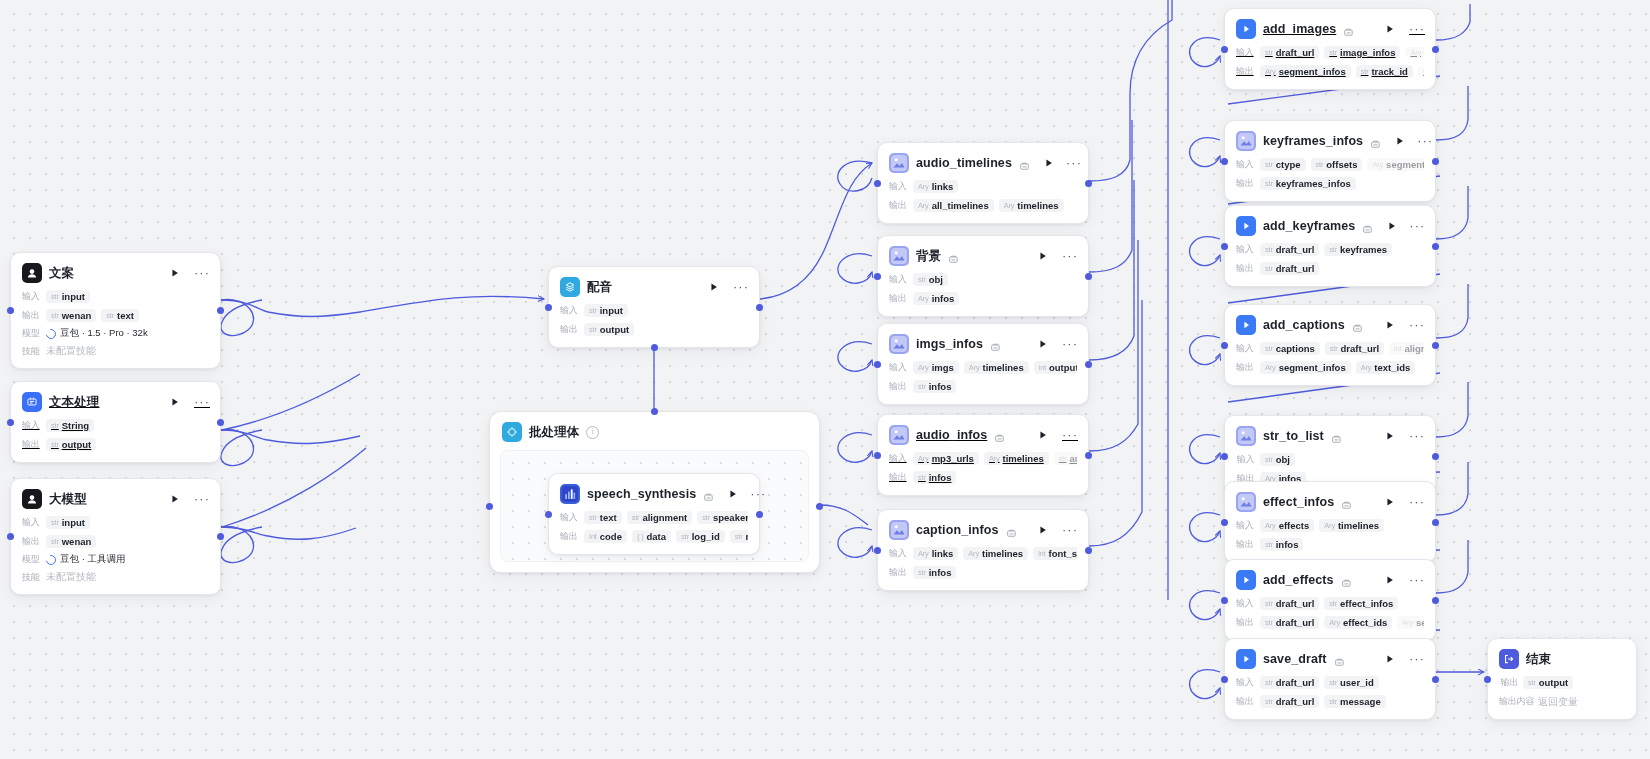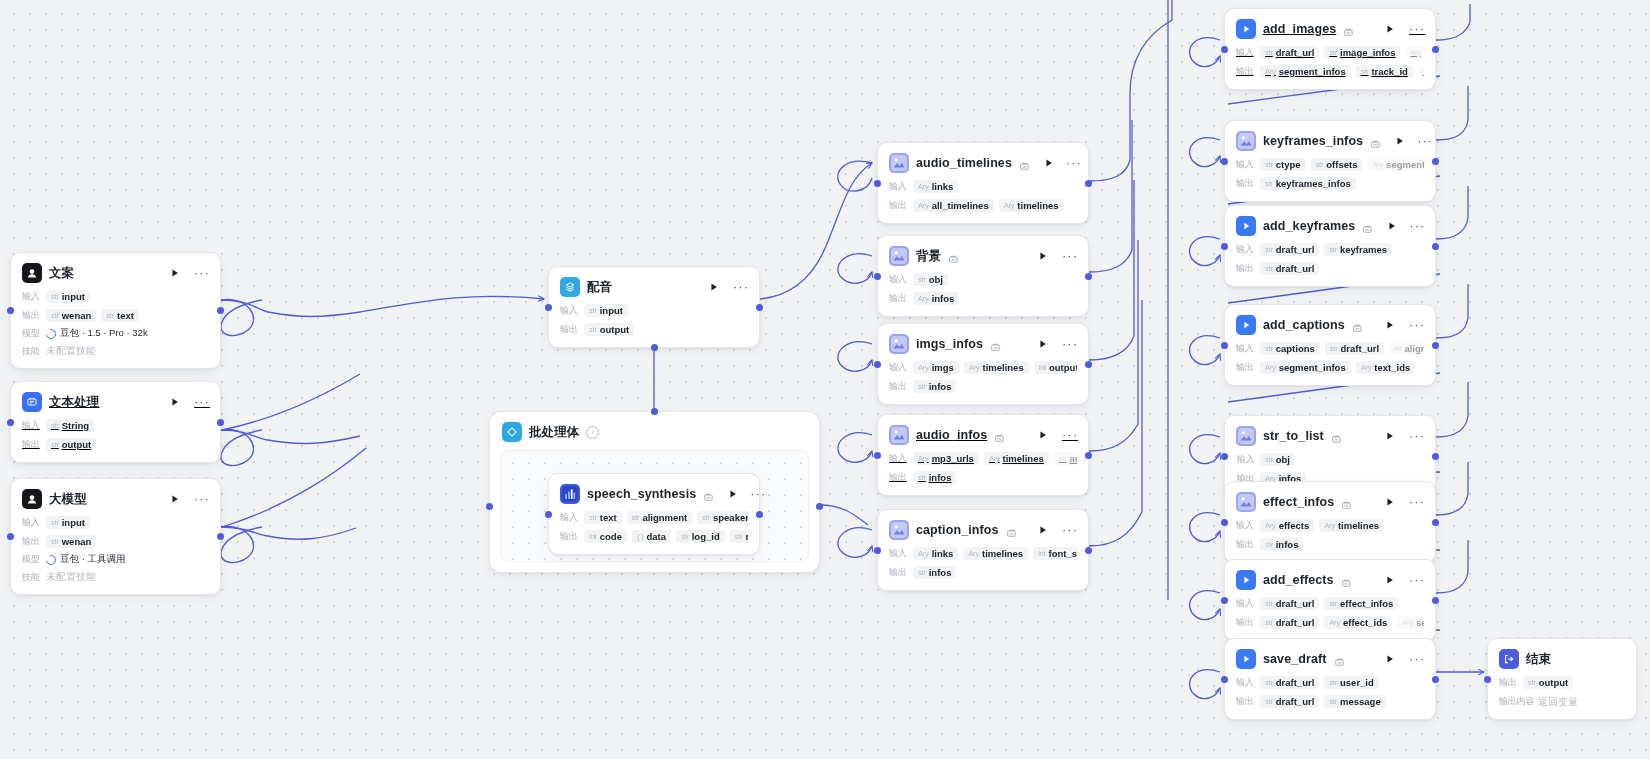--- a/index.html
+++ b/index.html
@@ -194,20 +194,21 @@
   }
 
   .end-node {
     position: absolute;
     background: #ffffff;
     border: 1px solid #e5e6eb;
     border-radius: 10px;
     box-shadow: 0 1px 3px rgba(20,22,40,.06), 0 4px 14px rgba(20,22,40,.05);
     box-sizing: border-box;
     padding: 9px 11px 10px 11px;
+    text-align: right;
   }
 </style>
 </head>
 <body>
 
 <div id="canvas">
 
   <svg id="edges" viewBox="0 0 1650 759" xmlns="http://www.w3.org/2000/svg">
     <defs>
       <marker id="ar" markerWidth="7" markerHeight="7" refX="6" refY="3" orient="auto" markerUnits="userSpaceOnUse">

